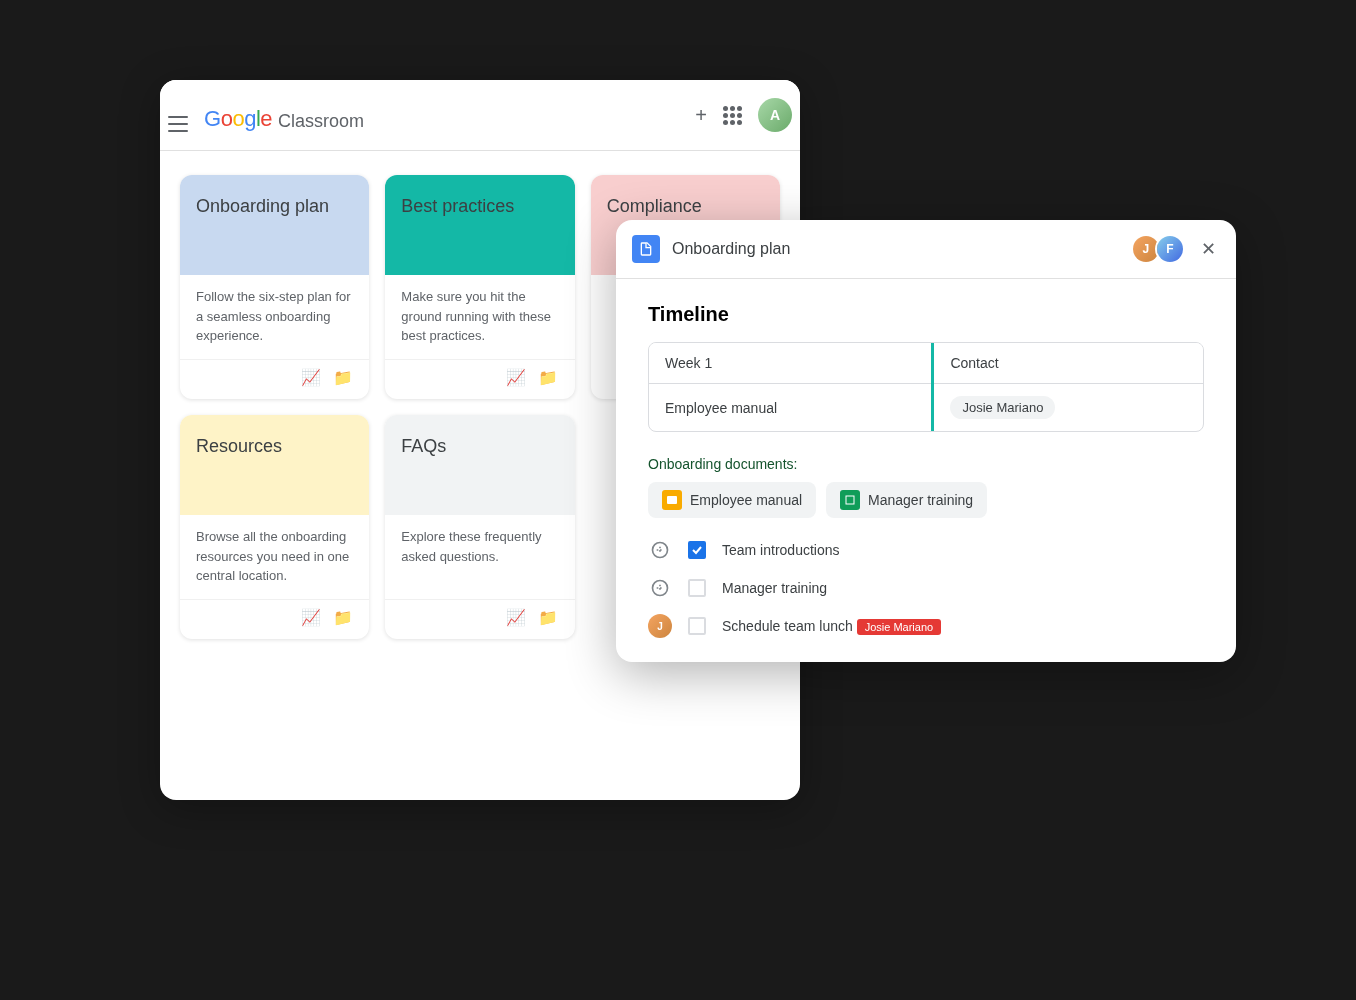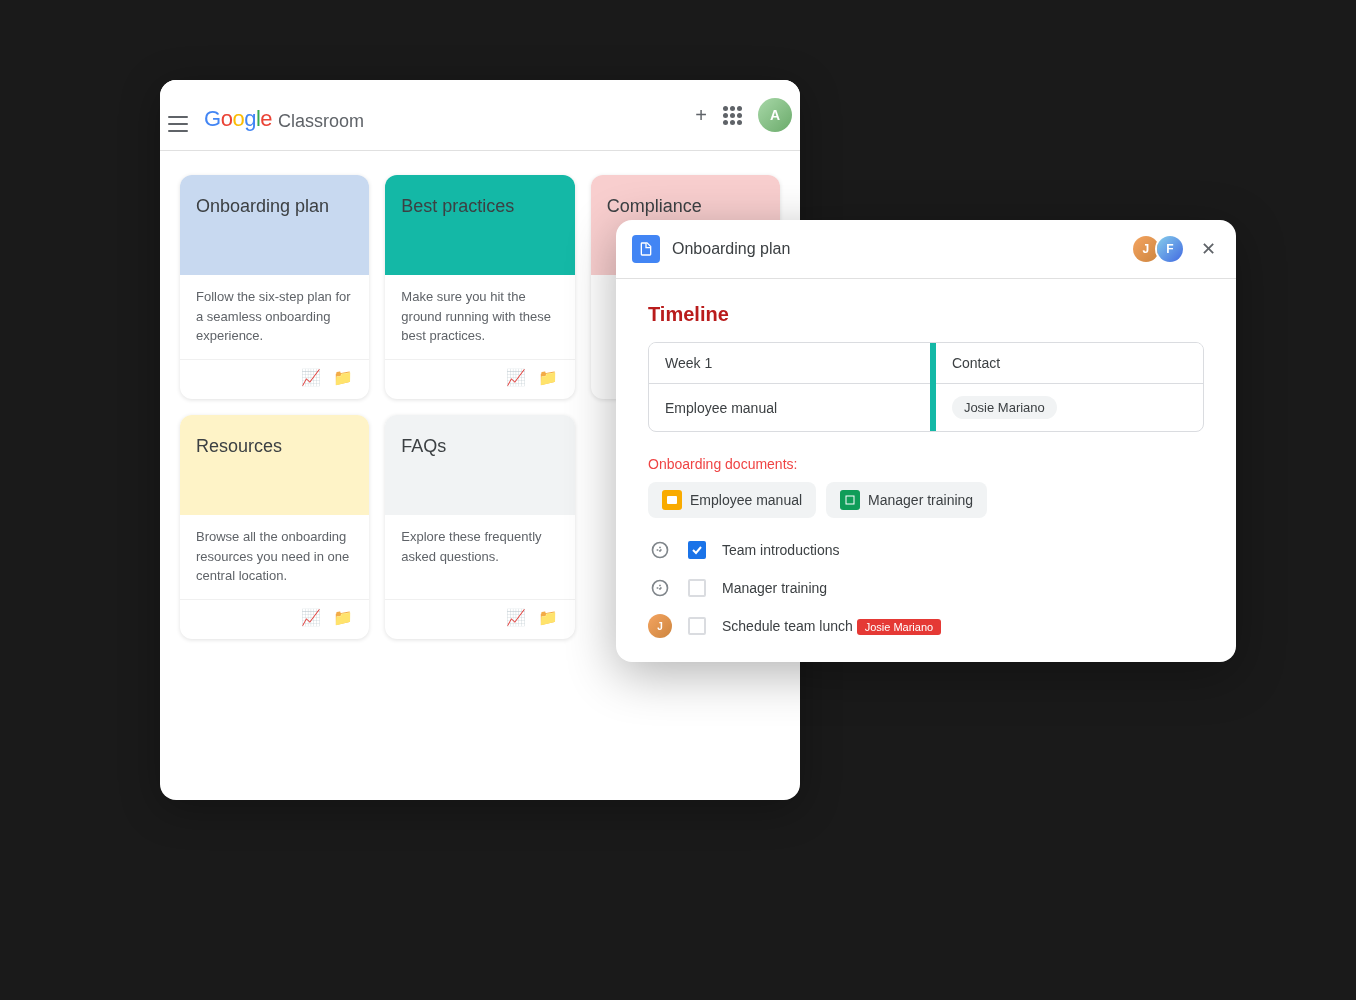--- a/index.html
+++ b/index.html
@@ -247,21 +247,21 @@
       padding: 4px;
     }
 
     .doc-content {
       padding: 24px 32px;
     }
 
     .section-title {
       font-size: 20px;
       font-weight: 700;
-      color: #b91c1c;
+      color: #000000;
       margin-bottom: 16px;
     }
 
     .timeline-table {
       width: 100%;
       border: 1px solid #dadce0;
       border-radius: 8px;
       overflow: hidden;
       margin-bottom: 24px;
     }
@@ -325,21 +325,21 @@
     .row-with-cursor {
       position: relative;
     }
 
     .onboarding-docs-section {
       margin-bottom: 20px;
     }
 
     .onboarding-docs-label {
       font-size: 14px;
-      color: #ef4444;
+      color: #14532d;
       margin-bottom: 10px;
     }
 
     .doc-chips {
       display: flex;
       gap: 10px;
       flex-wrap: wrap;
     }
 
     .doc-chip {
@@ -432,21 +432,21 @@
       gap: 2px;
     }
     .grid-dot {
       width: 5px;
       height: 5px;
       border-radius: 50%;
       background: #5f6368;
     }
 
     .col-divider {
-      border-right: 6px solid #14b8a6;
+      border-right: 3px solid #14b8a6;
     }
 
     .partial-card {
       border-radius: 12px;
       overflow: hidden;
       box-shadow: 0 1px 4px rgba(0,0,0,0.12);
       background: #fff;
     }
   </style>
 </head>

